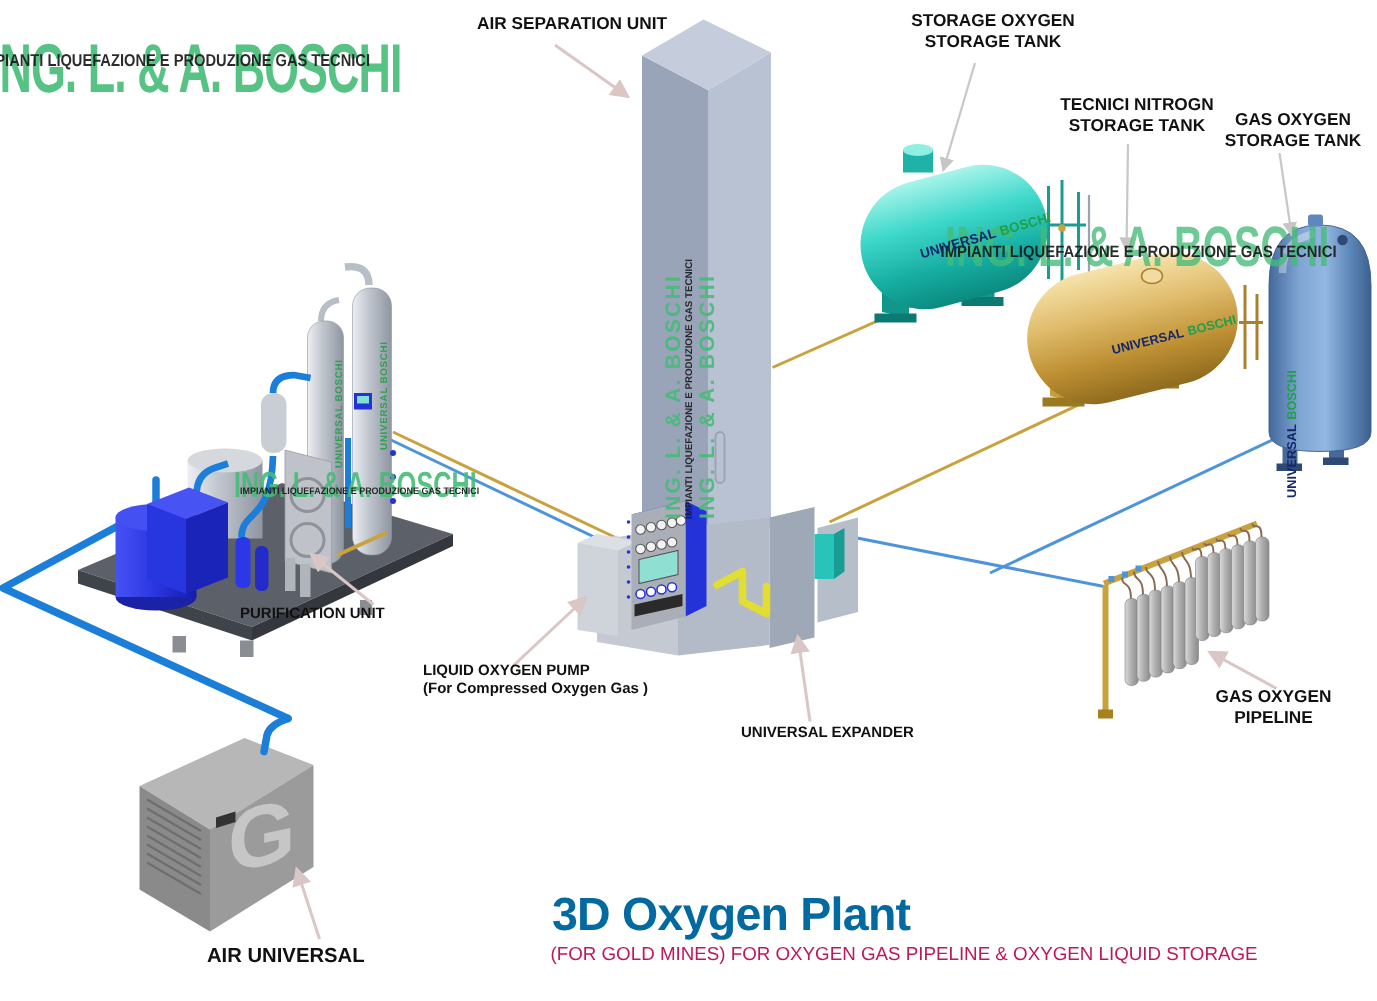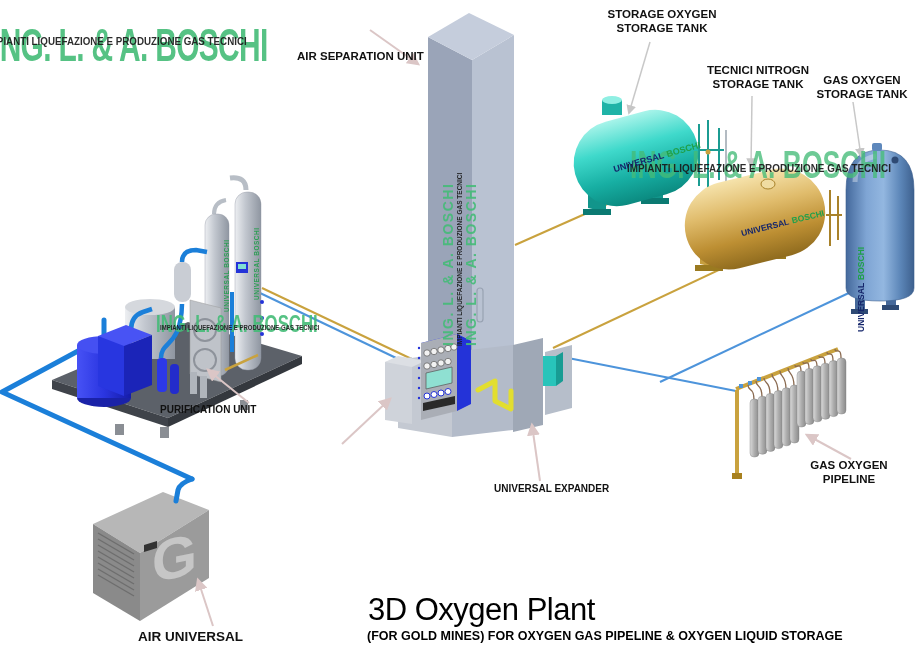--- a/index.html
+++ b/index.html
@@ -3,22 +3,22 @@
 <meta charset="utf-8">
 <style>
   html,body{margin:0;padding:0;background:#fff;}
   #stage{position:relative;width:918px;height:667px;background:#fff;overflow:hidden;
          font-family:"Liberation Sans",sans-serif;}
   #gfx{position:absolute;left:0;top:0;z-index:1;}
   .txt{position:absolute;z-index:2;pointer-events:none;}
   .lbl{font-weight:bold;font-size:11.5px;color:#111;line-height:1.22;}
   .ctr{text-align:center;}
   .big{font-size:10px;}
-  .title-main{font-weight:normal;font-size:31px;color:#000000;letter-spacing:-0.5px;}
-  .title-sub{font-weight:bold;font-size:12.5px;color:#000000;}
+  .title-main{font-weight:bold;font-size:31px;color:#0369a1;letter-spacing:-0.5px;}
+  .title-sub{font-weight:normal;font-size:12.5px;color:#be185d;}
   .wm-brand{font-weight:bold;white-space:nowrap;transform-origin:0 0;color:rgba(68,187,119,0.9);}
   .wm-tag{font-weight:600;white-space:nowrap;transform-origin:0 0;color:rgba(25,25,25,0.92);}
   .rot{transform-origin:0 0;white-space:nowrap;}
   .brand{font-weight:bold;white-space:nowrap;}
   .brand .u{color:#15266B;}
   .brand .b{color:#1FA04A;margin-left:3px;}
   .colbrand{color:#2E9E55;font-weight:bold;font-size:6.5px;letter-spacing:0.5px;}
   .gletter{font-weight:bold;font-size:58px;color:#C6C6C6;transform:skewY(-12deg);}
   .wm-tower-line{display:block;}
 </style>
@@ -308,39 +308,43 @@
   </div>
 </div>
 <div class="txt" style="left:223px;top:312px;">
   <div class="rot colbrand" style="transform:rotate(-90deg);">
     <span>UNIVERSAL</span> <span>BOSCHI</span>
   </div>
 </div>
 
 <div class="txt gletter" style="left:152px;top:524px;">G</div>
 
-<div class="txt lbl" style="left:297px;top:9px;margin-top:40px;">AIR SEPARATION UNIT</div>
+<div class="txt lbl" style="left:318px;top:9px;">AIR SEPARATION UNIT</div>
 
 <div class="txt lbl ctr" style="left:606px;top:7px;width:112px;">
   <div>STORAGE OXYGEN</div>
   <div>STORAGE TANK</div>
 </div>
 
 <div class="txt lbl ctr" style="left:700px;top:63px;width:116px;">
   <div>TECNICI NITROGN</div>
   <div>STORAGE TANK</div>
 </div>
 
 <div class="txt lbl ctr" style="left:806px;top:73px;width:112px;">
   <div>GAS OXYGEN</div>
   <div>STORAGE TANK</div>
 </div>
 
 <div class="txt lbl big" style="left:160px;top:404px;">PURIFICATION UNIT</div>
 
+<div class="txt lbl big" style="left:282px;top:442px;">
+  <div>LIQUID OXYGEN PUMP</div>
+  <div>(For Compressed Oxygen Gas )</div>
+</div>
 
 <div class="txt lbl big" style="left:494px;top:483px;">UNIVERSAL EXPANDER</div>
 
 <div class="txt lbl ctr" style="left:800px;top:458px;width:98px;">
   <div>GAS OXYGEN</div>
   <div>PIPELINE</div>
 </div>
 
 <div class="txt lbl" style="left:138px;top:629px;font-size:13.5px;">AIR UNIVERSAL</div>
 

